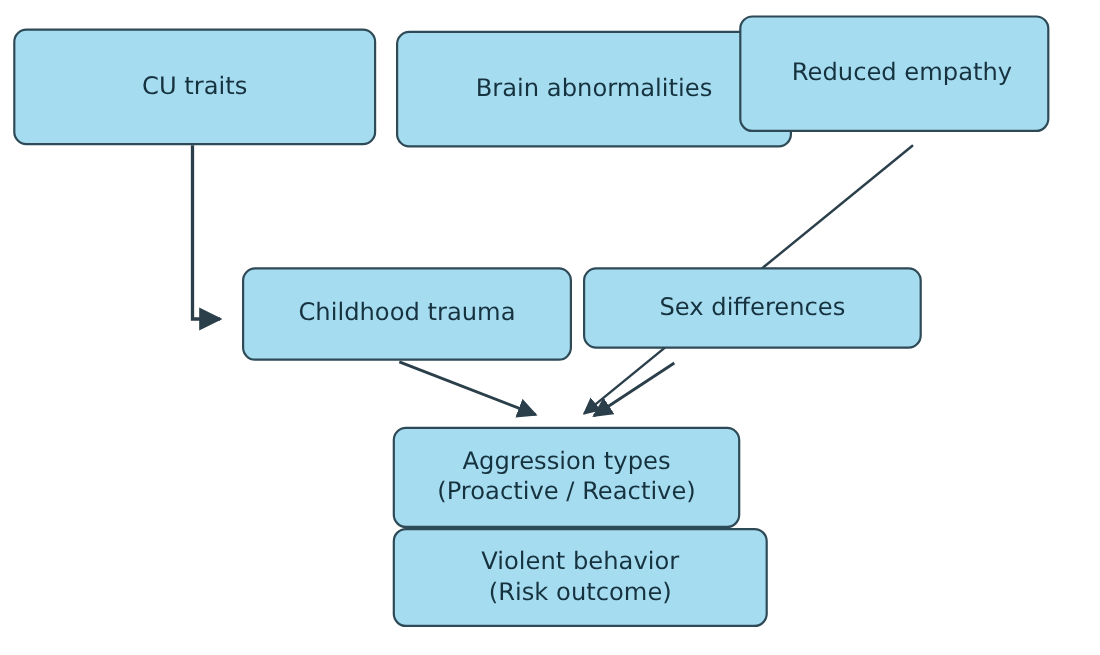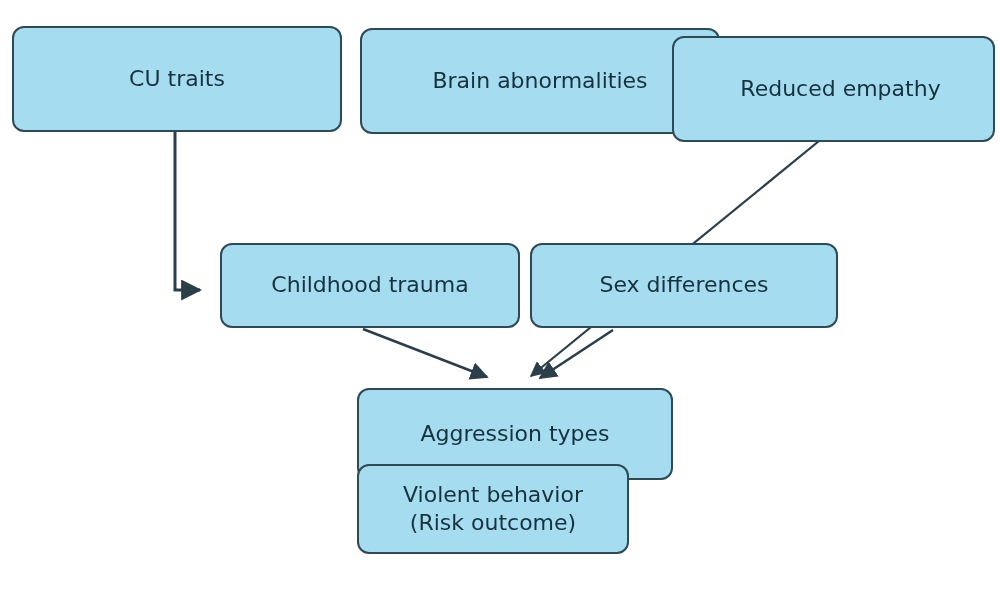--- a/index.html
+++ b/index.html
@@ -71,34 +71,35 @@
   </svg>
 
   <div class="node" id="node-cu-traits" style="left:12px; top:26px; width:330px; height:106px;">
     <span class="line1">CU traits</span>
   </div>
 
   <div class="node clip" id="node-brain" style="left:360px; top:28px; width:360px; height:106px;">
     <span class="line1">Brain abnormalities</span>
   </div>
 
-  <div class="node" id="node-empathy" style="left:672px; top:36px; width:323px; height:106px;padding-left:14px;">
+  <div class="node" id="node-empathy" style="left:672px; top:14px; width:282px; height:106px;padding-left:14px;">
     <span class="line1">Reduced empathy</span>
   </div>
 
   <div class="node" id="node-trauma" style="left:220px; top:243px; width:300px; height:85px;">
     <span class="line1">Childhood trauma</span>
   </div>
 
-  <div class="node" id="node-sex" style="left:530px; top:243px; width:308px; height:85px;">
+  <div class="node" id="node-sex" style="left:530px; top:243px; width:308px; height:74px;">
     <span class="line1">Sex differences</span>
   </div>
 
   <div class="node" id="node-aggression" style="left:357px; top:388px; width:316px; height:92px;">
     <span class="line1">Aggression types</span>
+    <span class="line2">(Proactive / Reactive)</span>
   </div>
 
-  <div class="node" id="node-violent" style="left:357px; top:464px; width:272px; height:90px;">
+  <div class="node" id="node-violent" style="left:357px; top:480px; width:341px; height:90px;">
     <span class="line1">Violent behavior</span>
     <span class="line2">(Risk outcome)</span>
   </div>
 
 </div>
 
 </body></html>

